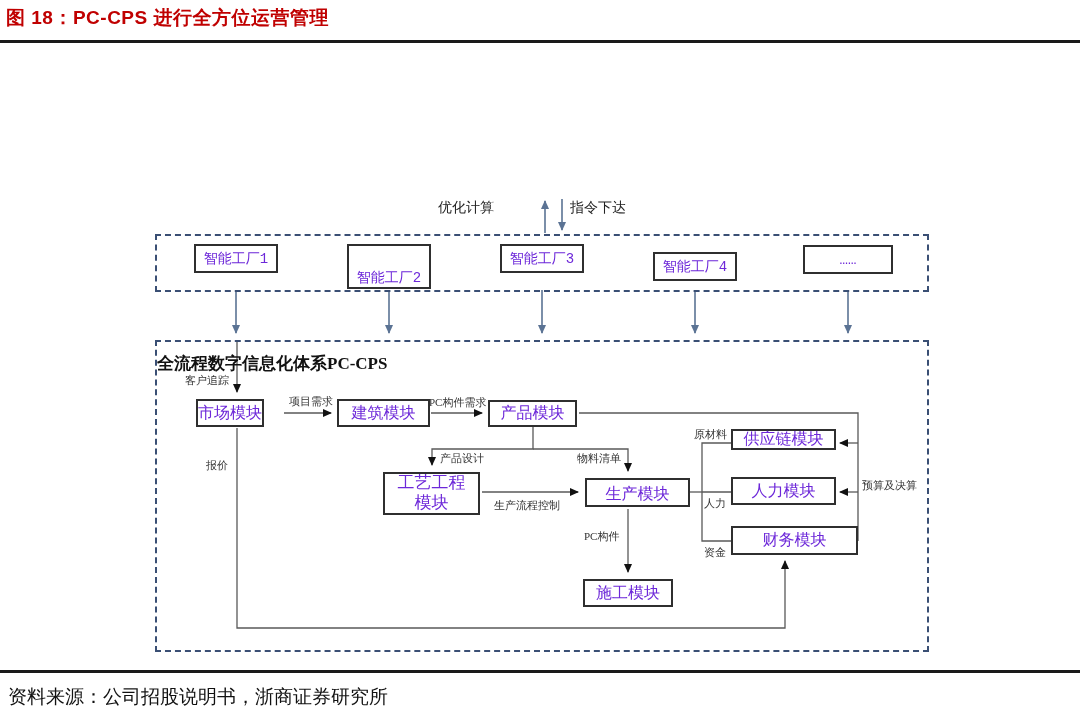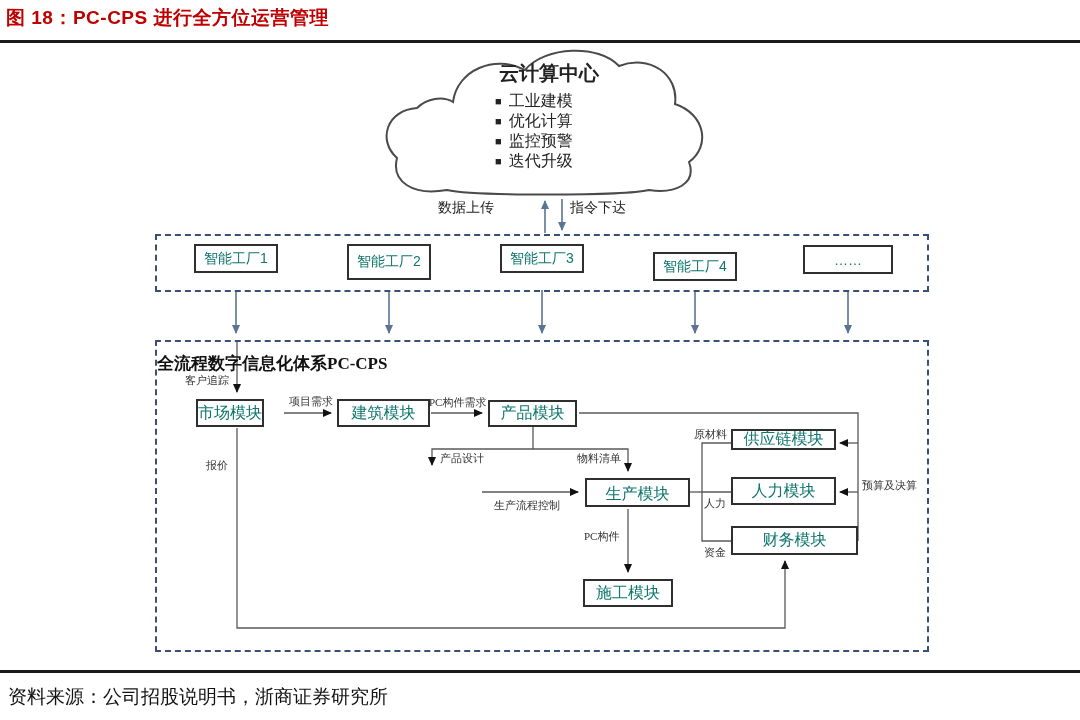--- a/index.html
+++ b/index.html
@@ -29,21 +29,21 @@
   .lbl-mid{font-size:14px;color:#222;}
   
   .dashed{border:2px dashed #3a4f74;background:transparent;z-index:2;}
   #factory-band{left:155px;top:234px;width:770px;height:54px;}
   #pccps-box{left:155px;top:340px;width:770px;height:308px;}
   #pccps-title{position:absolute;left:0;top:10px;width:100%;text-align:left;
     font-size:17px;font-weight:bold;font-family:"Liberation Serif",serif;color:#111;}
   
   .box{position:absolute;box-sizing:border-box;background:#fff;border:2px solid #2f2f2f;
     display:flex;align-items:center;justify-content:center;text-align:center;
-    font-size:16px;font-family:Liberation Sans, sans-serif;color:#0f766e;z-index:4;}
+    font-size:16px;font-family:Liberation Mono, monospace;color:#6d28d9;z-index:4;}
   .fbox{font-size:14px;}
   #mod-process span{white-space:pre-line;line-height:20px;}
 </style>
 </head>
 <body>
 
 <div id="canvas">
 
   <div class="abs" id="fig-title">图 18：PC-CPS 进行全方位运营管理</div>
   <div class="abs rule" id="rule-top"></div>
@@ -77,43 +77,29 @@
       <path d="M858,443 L840,443" marker-end="url(#ah-dark)"></path>
       <path d="M858,492 L840,492" marker-end="url(#ah-dark)"></path>
       <path d="M858,541 L840,541" marker-end="url(#ah-dark)"></path>
       <path d="M731,443 L702,443 L702,541 L731,541 M731,492 L702,492"></path>
       <path d="M702,492 L676,492" marker-end="url(#ah-dark)"></path>
       <path d="M628,509 L628,572" marker-end="url(#ah-dark)"></path>
       <path d="M237,428 L237,628 L785,628 L785,561" marker-end="url(#ah-dark)"></path>
     </g>
   </svg>
 
-  <div class="abs" id="cloud">
-    <svg width="332" height="153" viewBox="0 0 332 153">
-      <path d="M70,58 C74,26 112,10 142,26 C162,2 216,0 236,22 C266,10 296,30 292,60
-               C322,70 328,102 306,118 C314,140 292,150 266,146 C240,152 90,152 64,146
-               C30,152 8,138 14,114 C-6,96 4,66 34,64 C44,54 60,52 70,58 Z" fill="#ffffff" stroke="#4a4a4a" stroke-width="2"></path>
-    </svg>
-    <div id="cloud-title">云计算中心</div>
-    <div id="cloud-bullets">
-      <div class="bullet-row"><span class="bullet-glyph">■</span><span>工业建模</span></div>
-      <div class="bullet-row"><span class="bullet-glyph">■</span><span>优化计算</span></div>
-      <div class="bullet-row"><span class="bullet-glyph">■</span><span>监控预警</span></div>
-      <div class="bullet-row"><span class="bullet-glyph">■</span><span>迭代升级</span></div>
-    </div>
-  </div>
 
-  <div class="abs lbl lbl-mid" style="left:438px;top:199px;">数据上传</div>
+  <div class="abs lbl lbl-mid" style="left:438px;top:199px;">优化计算</div>
   <div class="abs lbl lbl-mid" style="left:570px;top:199px;">指令下达</div>
 
   <div class="abs dashed" id="factory-band">
     <div class="box fbox" style="left:37px;top:8px;width:84px;height:29px;">
         <span>智能工厂1</span>
       </div>
-    <div class="box fbox" style="left:190px;top:8px;width:84px;height:36px;">
+    <div class="box fbox" style="left:190px;top:8px;width:84px;height:45px;align-items:flex-end;">
         <span>智能工厂2</span>
       </div>
     <div class="box fbox" style="left:343px;top:8px;width:84px;height:29px;">
         <span>智能工厂3</span>
       </div>
     <div class="box fbox" style="left:496px;top:16px;width:84px;height:29px;">
         <span>智能工厂4</span>
       </div>
     <div class="box fbox" style="left:646px;top:9px;width:90px;height:29px;">
         <span>……</span>
@@ -125,20 +111,24 @@
   </div>
 
   <div class="box" style="left:196px;top:399px;width:68px;height:28px;">
       <span>市场模块</span>
     </div>
   <div class="box" style="left:337px;top:399px;width:93px;height:28px;">
       <span>建筑模块</span>
     </div>
   <div class="box" style="left:488px;top:400px;width:89px;height:27px;">
       <span>产品模块</span>
+    </div>
+  <div class="box" id="mod-process" style="left:383px;top:472px;width:97px;height:43px;font-size:17px;">
+      <span>工艺工程
+模块</span>
     </div>
   <div class="box" style="left:585px;top:478px;width:105px;height:29px;align-items:flex-end;">
       <span>生产模块</span>
     </div>
   <div class="box" style="left:583px;top:579px;width:90px;height:28px;">
       <span>施工模块</span>
     </div>
   <div class="box" style="left:731px;top:429px;width:105px;height:21px;">
       <span>供应链模块</span>
     </div>

